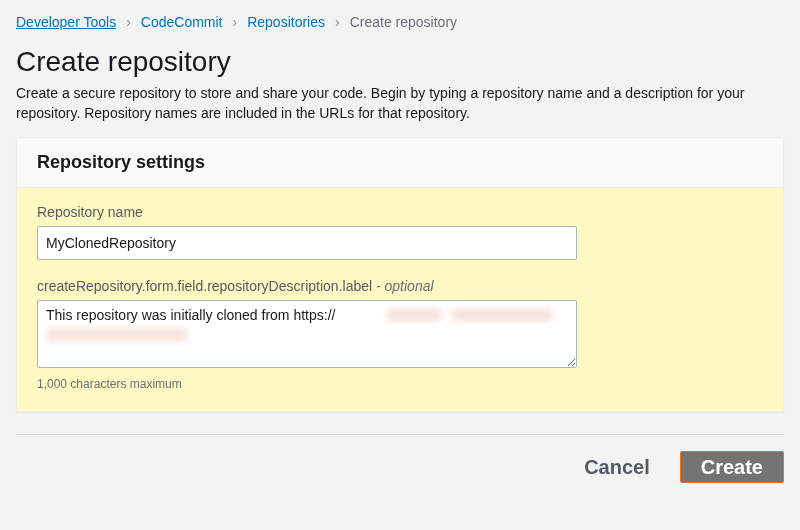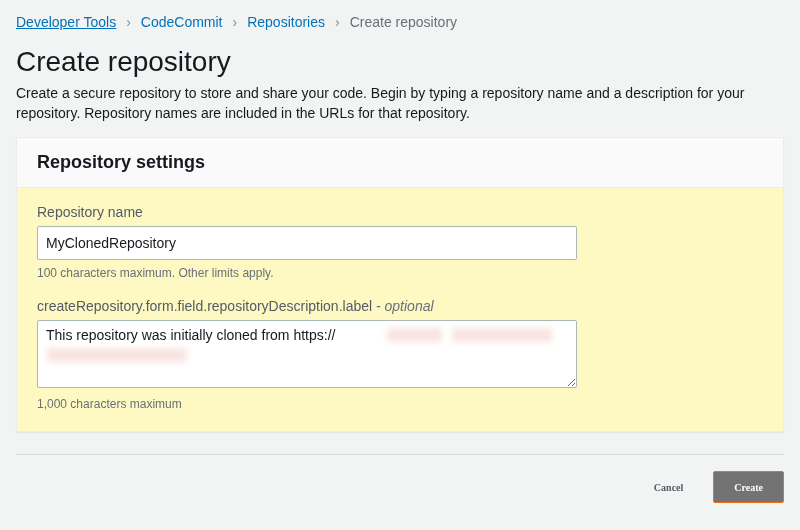--- a/index.html
+++ b/index.html
@@ -119,26 +119,25 @@
     border-top: 1px solid #d5dbdb;
     margin: 22px 16px 0 16px;
     padding: 16px 0;
     display: flex;
     justify-content: flex-end;
     gap: 10px;
   }
   .btn {
     height: 32px;
     padding: 0 20px;
-    font-size: 10px;
+    font-size: 20px;
     font-weight: 700;
     border-radius: 2px;
     cursor: pointer;
     border: 1px solid transparent;
-    font-family: Liberation Serif, serif;
   }
   .btn-link {
     background: transparent;
     border: none;
     color: #545b64;
   }
   .btn-primary {
     background: #737373;
     border-color: #ec7211;
     color: #fff;
@@ -161,21 +160,20 @@
   <h1>Create repository</h1>
   <p>Create a secure repository to store and share your code. Begin by typing a repository name and a description for your repository. Repository names are included in the URLs for that repository.</p>
 </div>
 
 <div class="panel">
   <div class="panel-header">Repository settings</div>
   <div class="panel-body">
     <div class="field">
       <label class="field-label">Repository name</label>
       <input class="text-input" type="text" value="MyClonedRepository" style="">
-      <div class="hint">100 characters maximum. Other limits apply.</div>
     </div>
     <div class="field" style="margin-bottom:0">
       <label class="field-label">
         <span>createRepository.form.field.repositoryDescription.label</span><span class="optional"> - optional</span>
       </label>
       <div class="textarea-wrap">
         <textarea class="textarea" style="">This repository was initially cloned from https://</textarea>
         <div class="redact" style="top:8px; left:350px; width:55px; height:14px;"></div>
         <div class="redact" style="top:8px; left:415px; width:100px; height:14px;"></div>
         <div class="redact" style="top:28px; left:10px; width:140px; height:14px;"></div>

